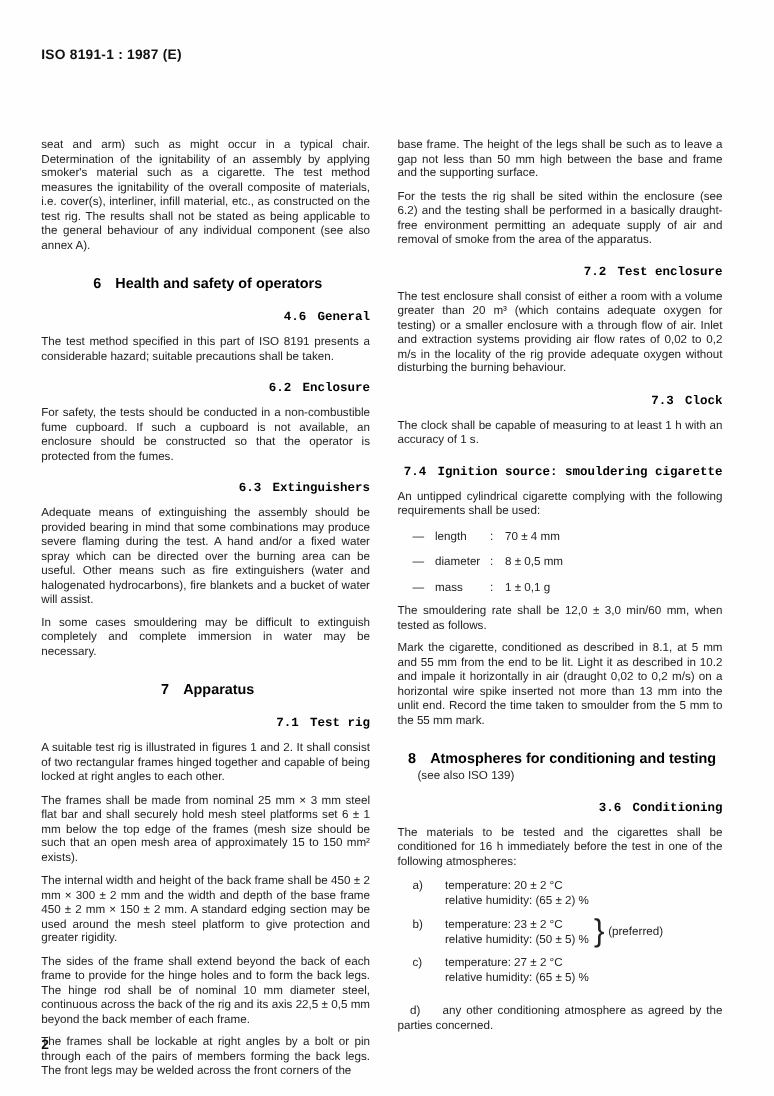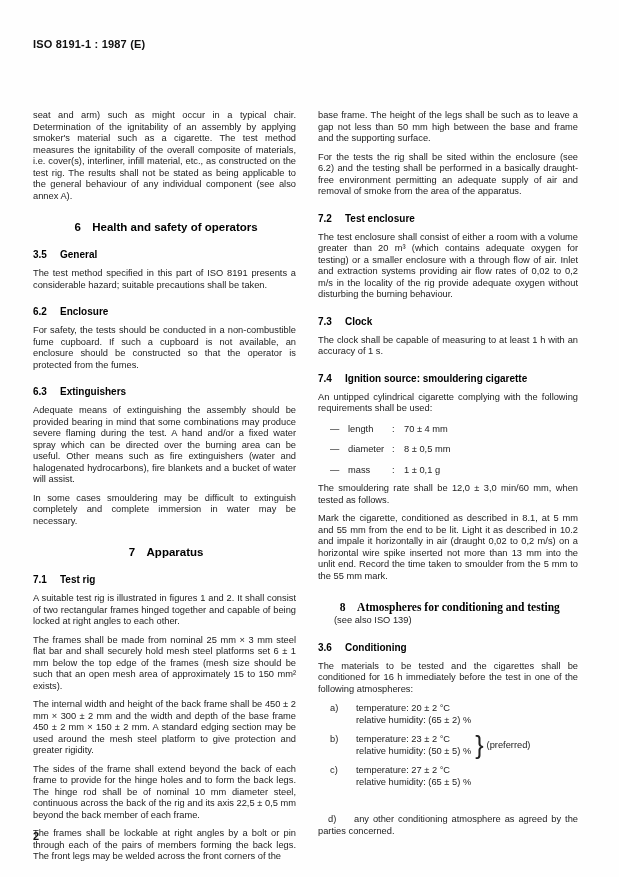--- a/index.html
+++ b/index.html
@@ -30,26 +30,26 @@
   .col-right { left:318px; width:260px; }
 
   p.body { margin:7px 0 0; }
   p.body.first { margin-top:16px; }
 
   h1.sec {
     font-size:11.5px; font-weight:bold; color:#000;
     margin:19px 0 7px; text-align:center; line-height:13px;
   }
   h1.sec .num { display:inline-block; min-width:13px; margin-right:8px; }
-  h1.sec.tight { margin-bottom:0;font-family:Liberation Serif, serif; }
+  h1.sec.tight { margin-bottom:0; }
   .sec-subtitle { margin:1px 16px 0; text-align:left; }
 
   h2.sub {
     font-size:10px; font-weight:bold; color:#000;
-    margin:15px 0 6px; text-align:left; line-height:12px;
+    margin:15px 0 6px; text-align:right; line-height:12px;font-family:Liberation Mono, monospace;
   }
   h2.sub .num { display:inline-block; min-width:18px; margin-right:9px; }
 
   
   .specs { margin:9px 0 0; padding-left:12px; }
   .spec-row {
     display:grid;
     grid-template-columns:18px 44px 12px auto;
     margin-top:9px;
     text-align:left;
@@ -61,42 +61,42 @@
   .atm .label { width:26px; flex:none; }
   .atm .lines { flex:none; }
   .atm .brace {
     flex:none;
     font-size:25px; font-weight:normal; line-height:23px;
     margin:0 3px 0 4px; color:#222;
     align-self:center;
   }
   .atm .pref { align-self:center; flex:none; }
 
-  p.atm-d { margin-top:26px; padding-left:0; text-indent:0; text-align:justify; }
+  p.atm-d { margin-top:15px; padding-left:0; text-indent:0; text-align:justify; }
   p.atm-d .label-d { display:inline-block; width:14px; margin-left:10px; margin-right:12px; }
 
   .page-number {
     position:absolute; left:33px; top:830px;
     font-size:11px; font-weight:bold; color:#111;
   }
 </style>
 </head>
 <body>
 
 <div class="page">
 
   <div class="doc-header">ISO 8191-1 : 1987 (E)</div>
 
   <div class="col col-left">
 
     <p class="body first">seat and arm) such as might occur in a typical chair. Determination of the ignitability of an assembly by applying smoker's material such as a cigarette. The test method measures the ignitability of the overall composite of materials, i.e. cover(s), interliner, infill material, etc., as constructed on the test rig. The results shall not be stated as being applicable to the general behaviour of any individual component (see also annex A).</p>
 
     <h1 class="sec"><span class="num">6</span><span>Health and safety of operators</span></h1>
 
-    <h2 class="sub"><span class="num">3.5</span><span>General</span></h2>
+    <h2 class="sub"><span class="num">4.6</span><span>General</span></h2>
     <p class="body">The test method specified in this part of ISO 8191 presents a considerable hazard; suitable precautions shall be taken.</p>
 
     <h2 class="sub"><span class="num">6.2</span><span>Enclosure</span></h2>
     <p class="body">For safety, the tests should be conducted in a non-combustible fume cupboard. If such a cupboard is not available, an enclosure should be constructed so that the operator is protected from the fumes.</p>
 
     <h2 class="sub"><span class="num">6.3</span><span>Extinguishers</span></h2>
     <p class="body">Adequate means of extinguishing the assembly should be provided bearing in mind that some combinations may produce severe flaming during the test. A hand and/or a fixed water spray which can be directed over the burning area can be useful. Other means such as fire extinguishers (water and halogenated hydrocarbons), fire blankets and a bucket of water will assist.</p>
     <p class="body">In some cases smouldering may be difficult to extinguish completely and complete immersion in water may be necessary.</p>
 
     <h1 class="sec"><span class="num">7</span><span>Apparatus</span></h1>

